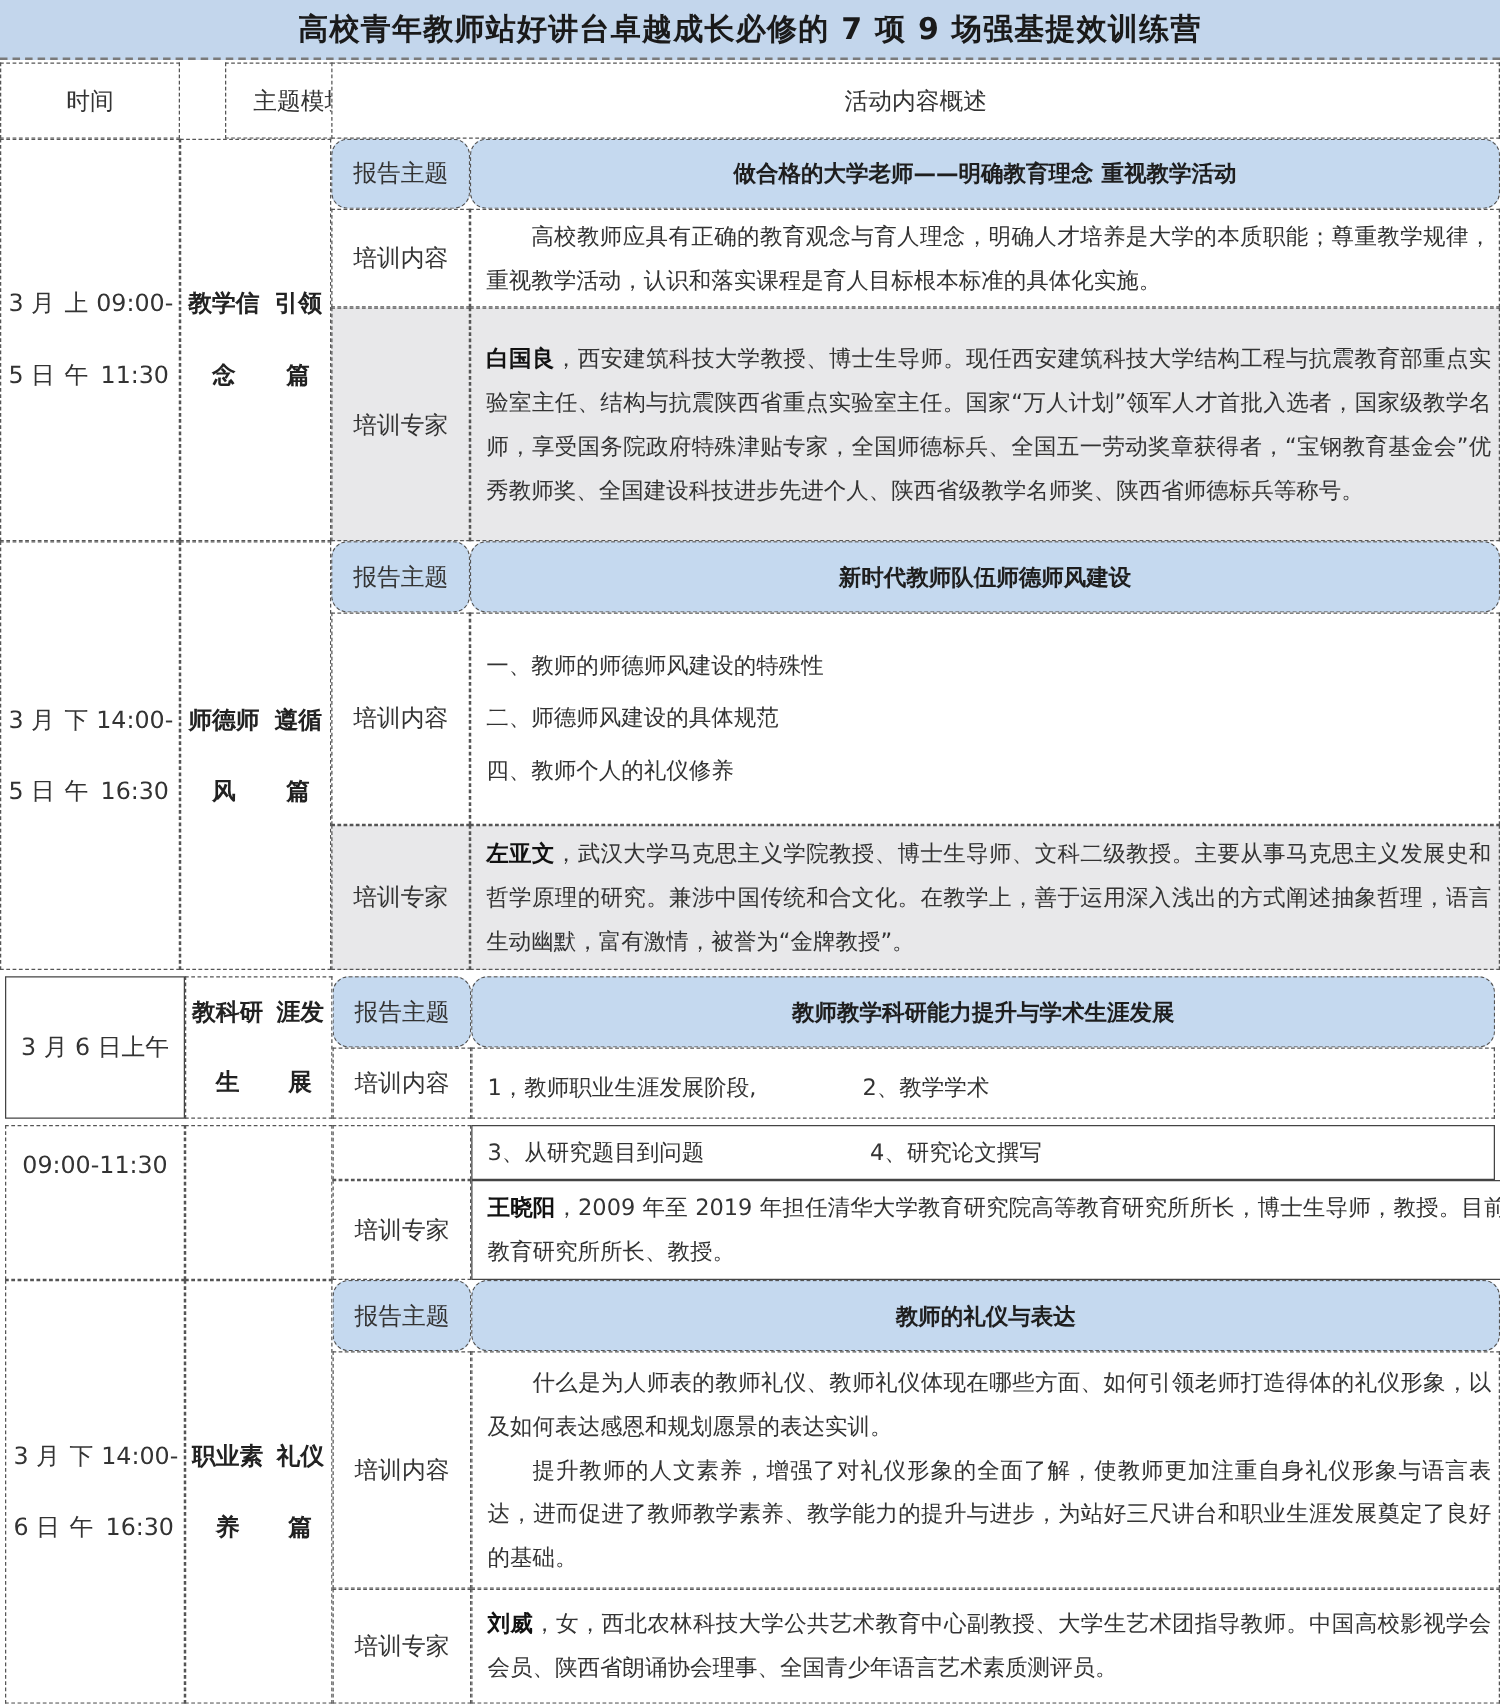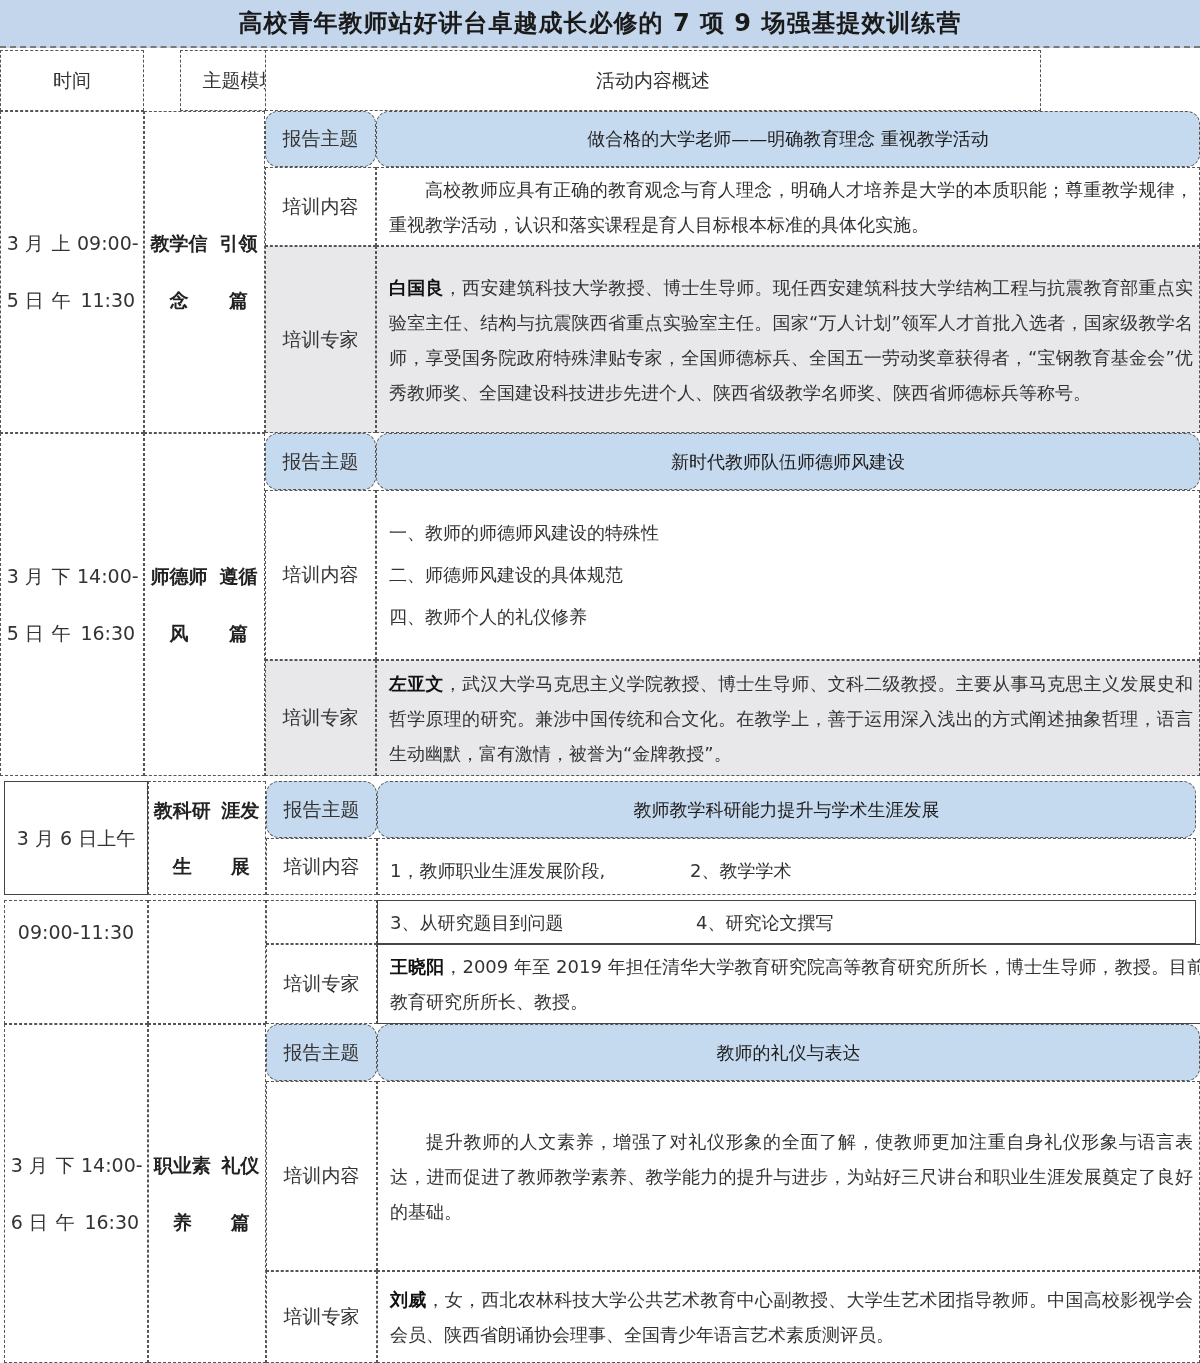--- a/index.html
+++ b/index.html
@@ -18,41 +18,41 @@
     display: flex; align-items: center; justify-content: center;
     text-align: center;
     border: 1px dashed #555;
     font-size: 19px; color: #333;
   }
   .blue { background: #c5d9ef; border-radius: 13px; }
   .gray { background: #e8e8ea; }
   .white { background: #ffffff; }
   .stack { flex-direction: row; line-height: 57px; }
   .bold { font-weight: bold; color: #222; }
-  .topic { font-weight: normal; font-size: 18px; color: #1e1e1e; }
+  .topic { font-weight: bold; font-size: 18px; color: #1e1e1e; }
   .para {
     position: absolute; border: 1px dashed #555;
     font-size: 18px; line-height: 35px; color: #333;
     padding: 0 6px 0 12px; text-align: justify;
     display: flex; flex-direction: column; justify-content: center;
   }
   .para .indent { text-indent: 2em; }
   .para b { color: #111; }
   .solid { border-style: solid; border-color: #444; }
   .list-line { height: 42px; line-height: 42px; }
   .inline-items span { display: inline-block; }
 </style>
 </head>
 <body>
 
 <div class="abs title-bar">高校青年教师站好讲台卓越成长必修的 7 项 9 场强基提效训练营</div>
 
 <div class="cell white" style="left:0;top:50px;width:144px;height:61px;">时间</div>
 <div class="cell white" style="left:144px;top:50px;width:121px;height:61px;margin-left:36px;">主题模块</div>
-<div class="cell white" style="left:265px;top:50px;width:776px;height:61px;">活动内容概述</div>
+<div class="cell white" style="left:265px;top:50px;width:935px;height:61px;">活动内容概述</div>
 
 <div class="cell white stack" style="left:0;top:111px;width:144px;height:322px;">
   <span>3 月 5 日</span>
   <span>上午</span>
   <span>09:00-11:30</span>
 </div>
 <div class="cell white stack bold" style="left:144px;top:111px;width:121px;height:322px;">
   <span>教学信念</span>
   <span>引领篇</span>
 </div>
@@ -121,18 +121,19 @@
   <span>14:00-16:30</span>
 </div>
 <div class="cell white stack bold" style="left:148px;top:1024px;width:118px;height:339px;">
   <span>职业素养</span>
   <span>礼仪篇</span>
 </div>
 <div class="cell blue" style="left:266px;top:1024px;width:111px;height:57px;">报告主题</div>
 <div class="cell blue topic" style="left:377px;top:1024px;width:823px;height:57px;">教师的礼仪与表达</div>
 <div class="cell white" style="left:266px;top:1081px;width:111px;height:190px;">培训内容</div>
 <div class="para white" style="left:377px;top:1081px;width:823px;height:190px;">
+  <p class="indent">什么是为人师表的教师礼仪、教师礼仪体现在哪些方面、如何引领老师打造得体的礼仪形象，以及如何表达感恩和规划愿景的表达实训。</p>
   <p class="indent">提升教师的人文素养，增强了对礼仪形象的全面了解，使教师更加注重自身礼仪形象与语言表达，进而促进了教师教学素养、教学能力的提升与进步，为站好三尺讲台和职业生涯发展奠定了良好的基础。</p>
 </div>
 <div class="cell white" style="left:266px;top:1271px;width:111px;height:92px;">培训专家</div>
 <div class="para white" style="left:377px;top:1271px;width:823px;height:92px;">
   <p><b>刘威</b><span>，女，西北农林科技大学公共艺术教育中心副教授、大学生艺术团指导教师。中国高校影视学会会员、陕西省朗诵协会理事、全国青少年语言艺术素质测评员。</span></p>
 </div>
 
 </body></html>

